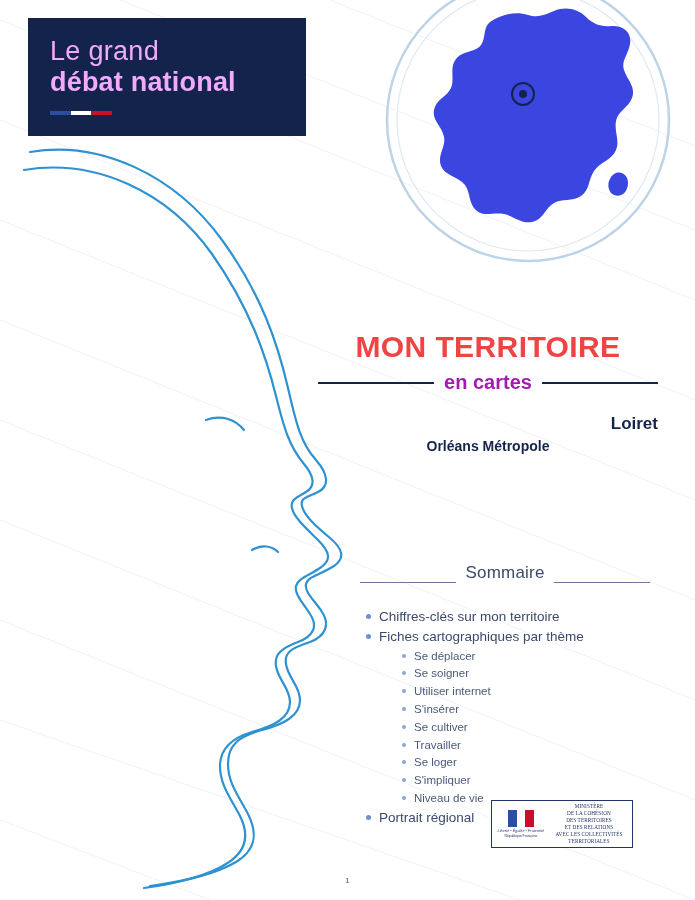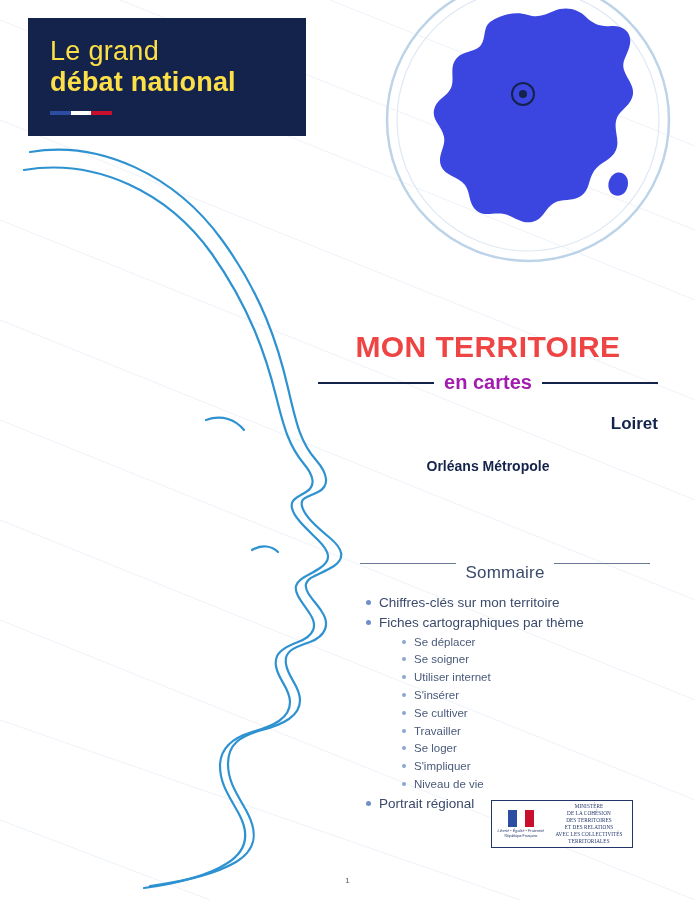--- a/index.html
+++ b/index.html
@@ -33,21 +33,21 @@
   }
 
   
   .logo-block {
     position: absolute;
     left: 28px;
     top: 18px;
     width: 278px;
     height: 118px;
     background: #14234c;
-    color: #fde047;
+    color: #f0abfc;
     box-sizing: border-box;
     padding: 18px 22px 0 22px;
   }
   .logo-line1 {
     font-size: 27px;
     font-weight: normal;
     letter-spacing: 0.3px;
     line-height: 1.12;
   }
   .logo-line2 {
@@ -124,41 +124,41 @@
     top: 414px;
     width: 340px;
     text-align: right;
     font-size: 17px;
     font-weight: bold;
     color: #14234c;
   }
   .territory-sub {
     position: absolute;
     left: 318px;
-    top: 458px;
+    top: 438px;
     width: 340px;
     text-align: center;
     font-size: 14px;
     font-weight: bold;
     color: #14234c;
   }
 
   
   .toc {
     position: absolute;
     left: 360px;
     top: 563px;
     width: 290px;
     color: #3b4a6b;
   }
   .toc-head-row {
     display: flex;
-    align-items: flex-start;
+    align-items: flex-end;
     gap: 9px;
-    margin-bottom: 10px;
+    margin-bottom: 24px;
   }
   .toc-head-row .rule {
     flex: 1;
     height: 1px;
     background: #6b7a99;
   }
   .toc-title {
     font-size: 17px;
     color: #3b4a6b;
     white-space: nowrap;

